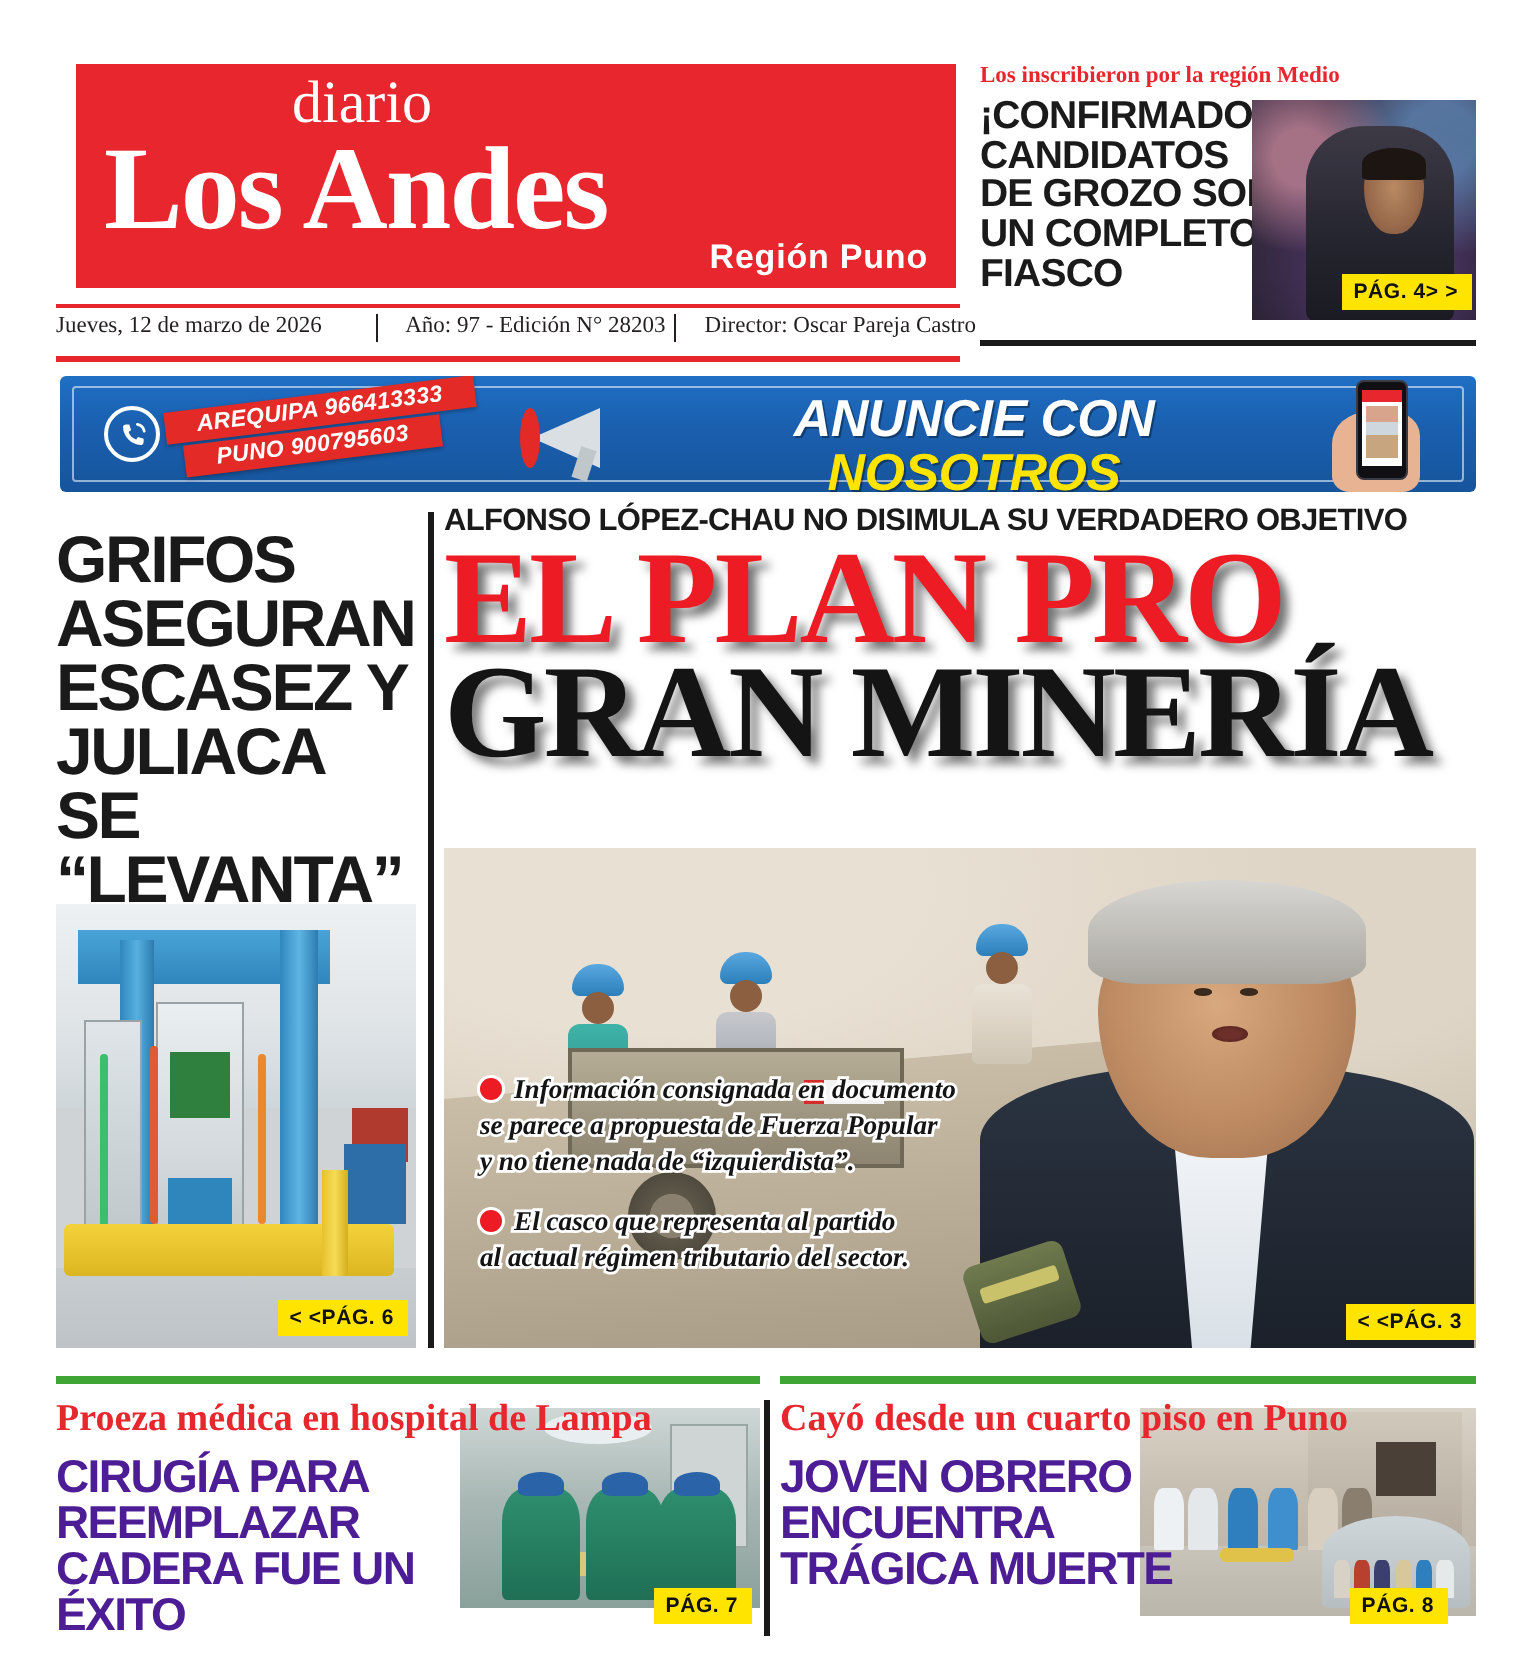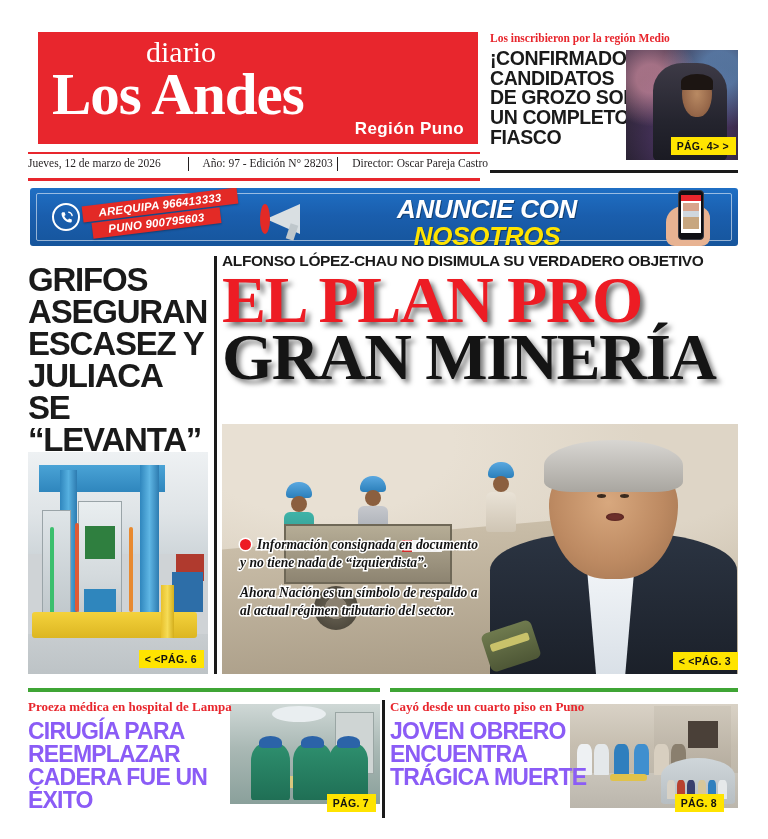--- a/index.html
+++ b/index.html
@@ -363,26 +363,26 @@
 
   
   .rule-green-l { position:absolute; left: 28px; top: 688px; width: 352px; height: 4px; background:#3FA535; }
   .rule-green-r { position:absolute; left: 390px; top: 688px; width: 348px; height: 4px; background:#3FA535; }
   .vrule-2 { position:absolute; left: 382px; top: 700px; width: 3px; height: 118px; background:#1a1a1a; }
 
   .bot-left { position:absolute; left: 28px; top: 700px; width: 352px; height: 120px; }
   .bot-right { position:absolute; left: 390px; top: 700px; width: 348px; height: 120px; }
   .bot-kicker {
     font-family: "Liberation Serif", serif;
-    color:#E8262D; font-size: 13px; font-weight: 600; line-height: 1.1;
+    color:#E8262D; font-size: 19px; font-weight: 600; line-height: 1.1;
     position: relative; z-index: 3;
   }
   .bot-head {
     margin-top: 6px; position: relative; z-index: 3;
-    font-size: 23px; font-weight: 900; color:#8b5cf6;
+    font-size: 23px; font-weight: 900; color:#4c1d95;
     line-height: 1.0; letter-spacing: -0.8px; text-transform: uppercase;
     width: 240px;
   }
   .bot-photo { position:absolute; overflow:hidden; z-index: 1; }
   .bot-photo.bl { right: 0px; top: 4px; width: 150px; height: 100px; background:#7fa3a0; }
   .bot-photo.br { right: 0px; top: 4px; width: 168px; height: 104px; background:#b9b2a6; }
 
   .op-room { position:absolute; inset:0;
     background: linear-gradient(180deg,#cfd8d6 0%, #a9b8b4 45%, #8aa09b 100%); }
   .op-light { position:absolute; left: 28%; top: 2%; width: 36%; height: 16%;
@@ -564,24 +564,25 @@
           <div class="pol-mouth"></div>
         </div>
         <div class="pol-hair"></div>
         <div class="pol-mic-stem"></div>
         <div class="pol-mic"></div>
       </div>
 
       <div class="bullets">
         <div class="bullet-item">
           <div class="bullet-line"><span class="bullet-dot"></span><span>Información consignada en documento</span></div>
+          <div class="bullet-line">se parece a propuesta de Fuerza Popular</div>
           <div class="bullet-line">y no tiene nada de “izquierdista”.</div>
         </div>
         <div class="bullet-item">
-          <div class="bullet-line">Ahora Nación es un símbolo de respaldo a</div>
+          <div class="bullet-line"><span class="bullet-dot"></span><span>El casco que representa al partido</span></div>
           <div class="bullet-line">al actual régimen tributario del sector.</div>
         </div>
       </div>
 
       <div class="pag-badge pb3">&lt; &lt;PÁG. 3</div>
     </div>
   </div>
 
   <div class="rule-green-l"></div>
   <div class="rule-green-r"></div>

